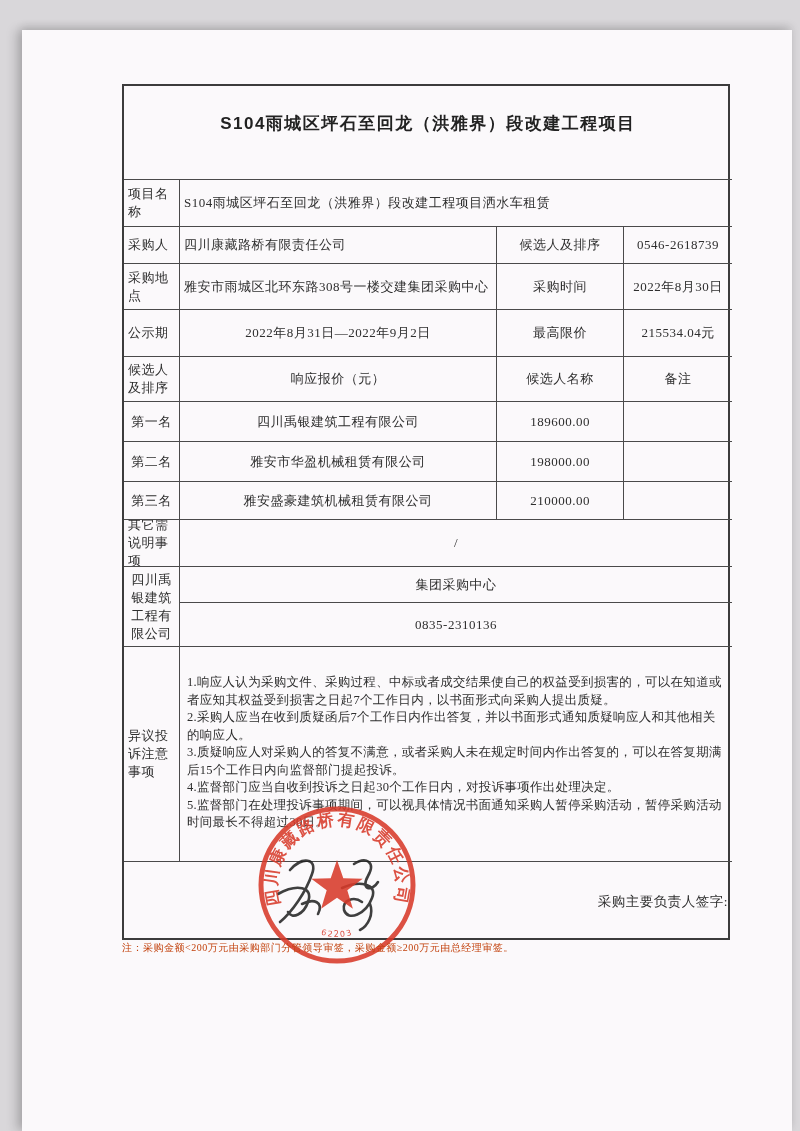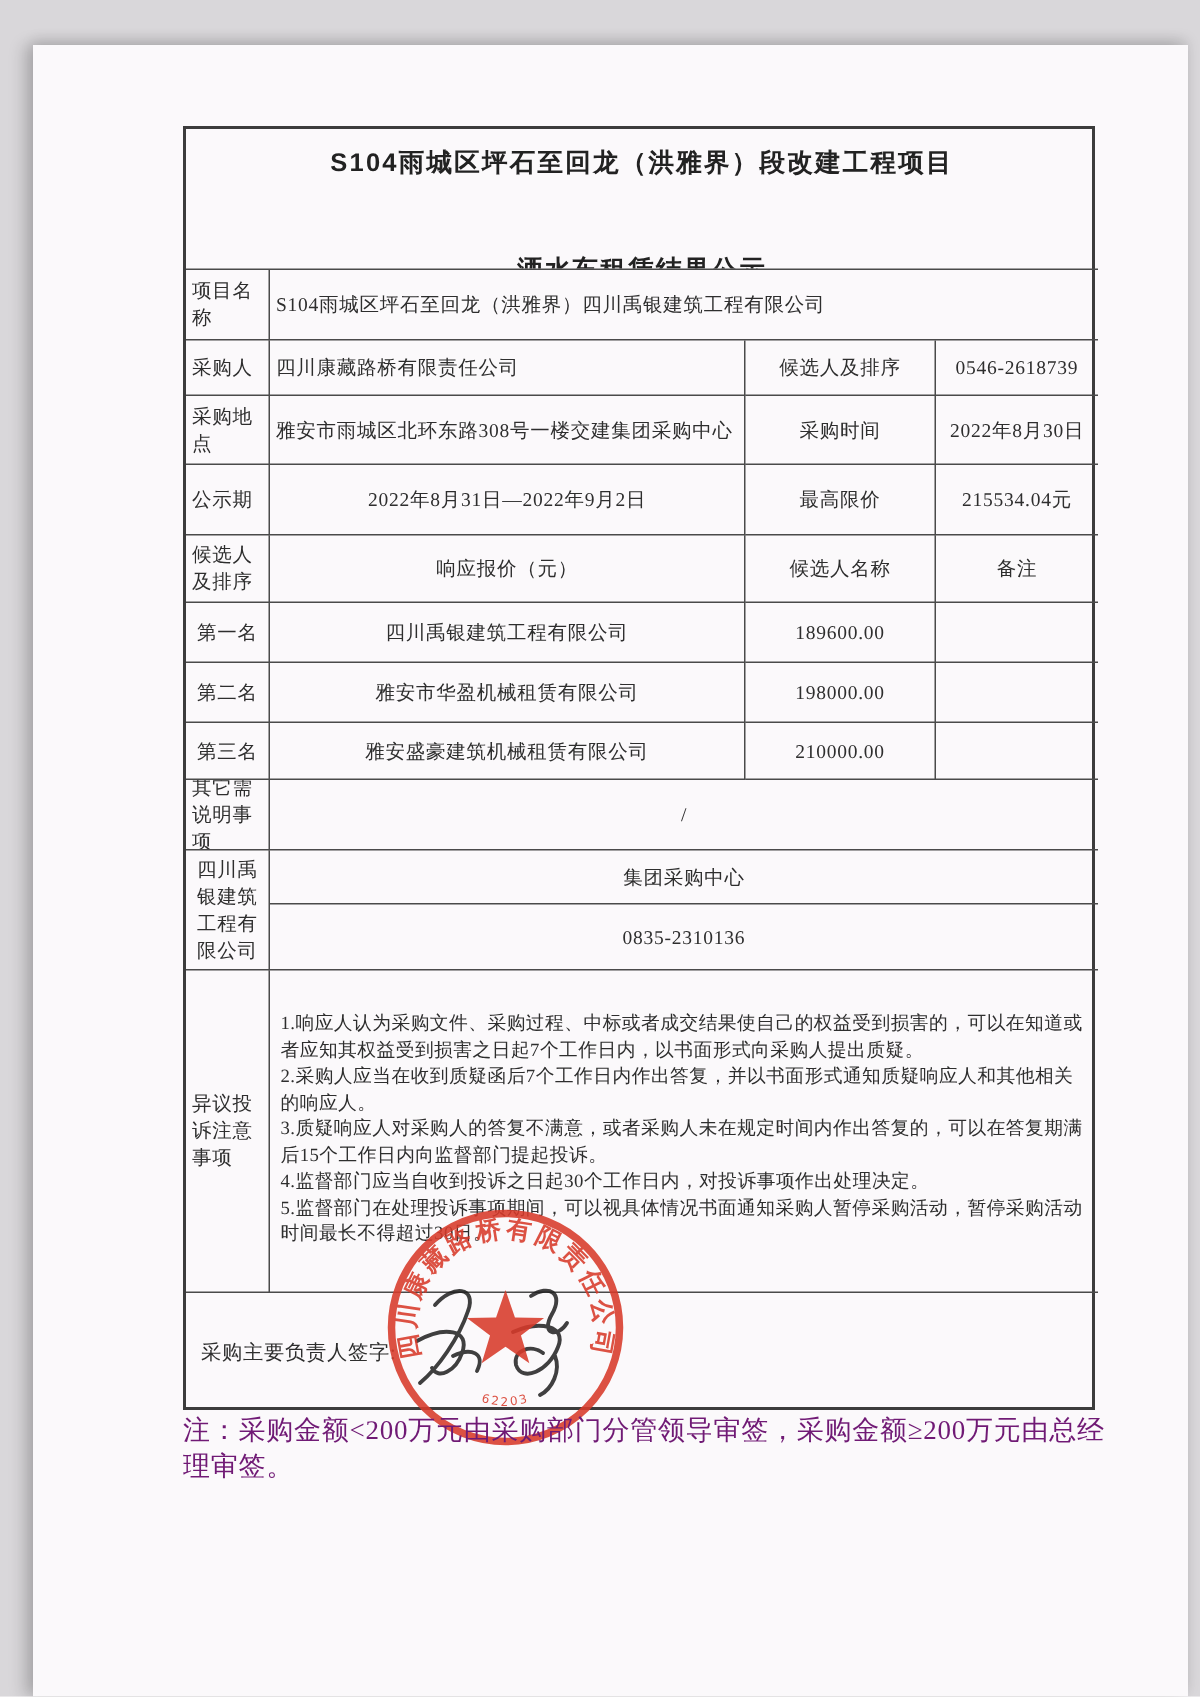--- a/index.html
+++ b/index.html
@@ -26,65 +26,66 @@
   }
   .c{
     border-right:1px solid #4a4a4a;
     border-bottom:1px solid #4a4a4a;
     box-sizing:border-box;
     display:flex;align-items:center;
     padding:2px 4px;
     line-height:18px;
     letter-spacing:0.5px;
     overflow:hidden;
+    justify-content:flex-end;
   }
   .span3{grid-column:span 3;}
   .span4{grid-column:span 4;}
   .rowspan2{grid-row:span 2;}
   .noR{border-right:none;}
   .noB{border-bottom:none;}
   .center{justify-content:center;text-align:center;}
   .lab{justify-content:flex-start;text-align:left;}
   .lab-center{justify-content:center;text-align:center;}
   .title-cell{
-    flex-direction:column;align-items:center;justify-content:center;
+    flex-direction:column;align-items:center;justify-content:space-between;
     padding-top:24px;
     font-family:"Liberation Sans","DejaVu Sans",sans-serif;
     font-weight:bold;font-size:17px;line-height:27px;letter-spacing:1.5px;
     color:#222;
     gap:44px;
   }
   .legal{
     align-items:flex-start;
     padding:27px 6px 4px 7px;
     font-size:12.5px;line-height:17.5px;letter-spacing:0.3px;
   }
   .legal .inner div{margin:0;}
   .sig-cell{font-size:13.5px;padding-left:10px;}
   .note{
     position:absolute;left:122px;top:941px;width:620px;
-    color:#701a75;font-size:18px;letter-spacing:0.5px;
+    color:#c2410c;font-size:10px;letter-spacing:0.5px;
   }
   .seal{position:absolute;left:252px;top:800px;width:170px;height:170px;opacity:0.88;}
   .signature-ink{position:absolute;left:262px;top:840px;width:150px;height:105px;}
 </style>
 </head>
 <body>
 
 <div class="paper"></div>
 
 <div class="doc-table">
 
   <div class="c noR title-cell" style="grid-column:span 4;">
     <div>S104雨城区坪石至回龙（洪雅界）段改建工程项目</div>
     <div>洒水车租赁结果公示</div>
   </div>
 
   <div class="c lab">项目名称</div>
-  <div class="c lab span3 noR">S104雨城区坪石至回龙（洪雅界）四川禹银建筑工程有限公司</div>
+  <div class="c lab span3 noR">S104雨城区坪石至回龙（洪雅界）段改建工程项目洒水车租赁</div>
 
   <div class="c lab">采购人</div>
   <div class="c lab">四川康藏路桥有限责任公司</div>
   <div class="c center">候选人及排序</div>
   <div class="c center noR">0546-2618739</div>
 
   <div class="c lab">采购地点</div>
   <div class="c lab">雅安市雨城区北环东路308号一楼交建集团采购中心</div>
   <div class="c center">采购时间</div>
   <div class="c center noR">2022年8月30日</div>

